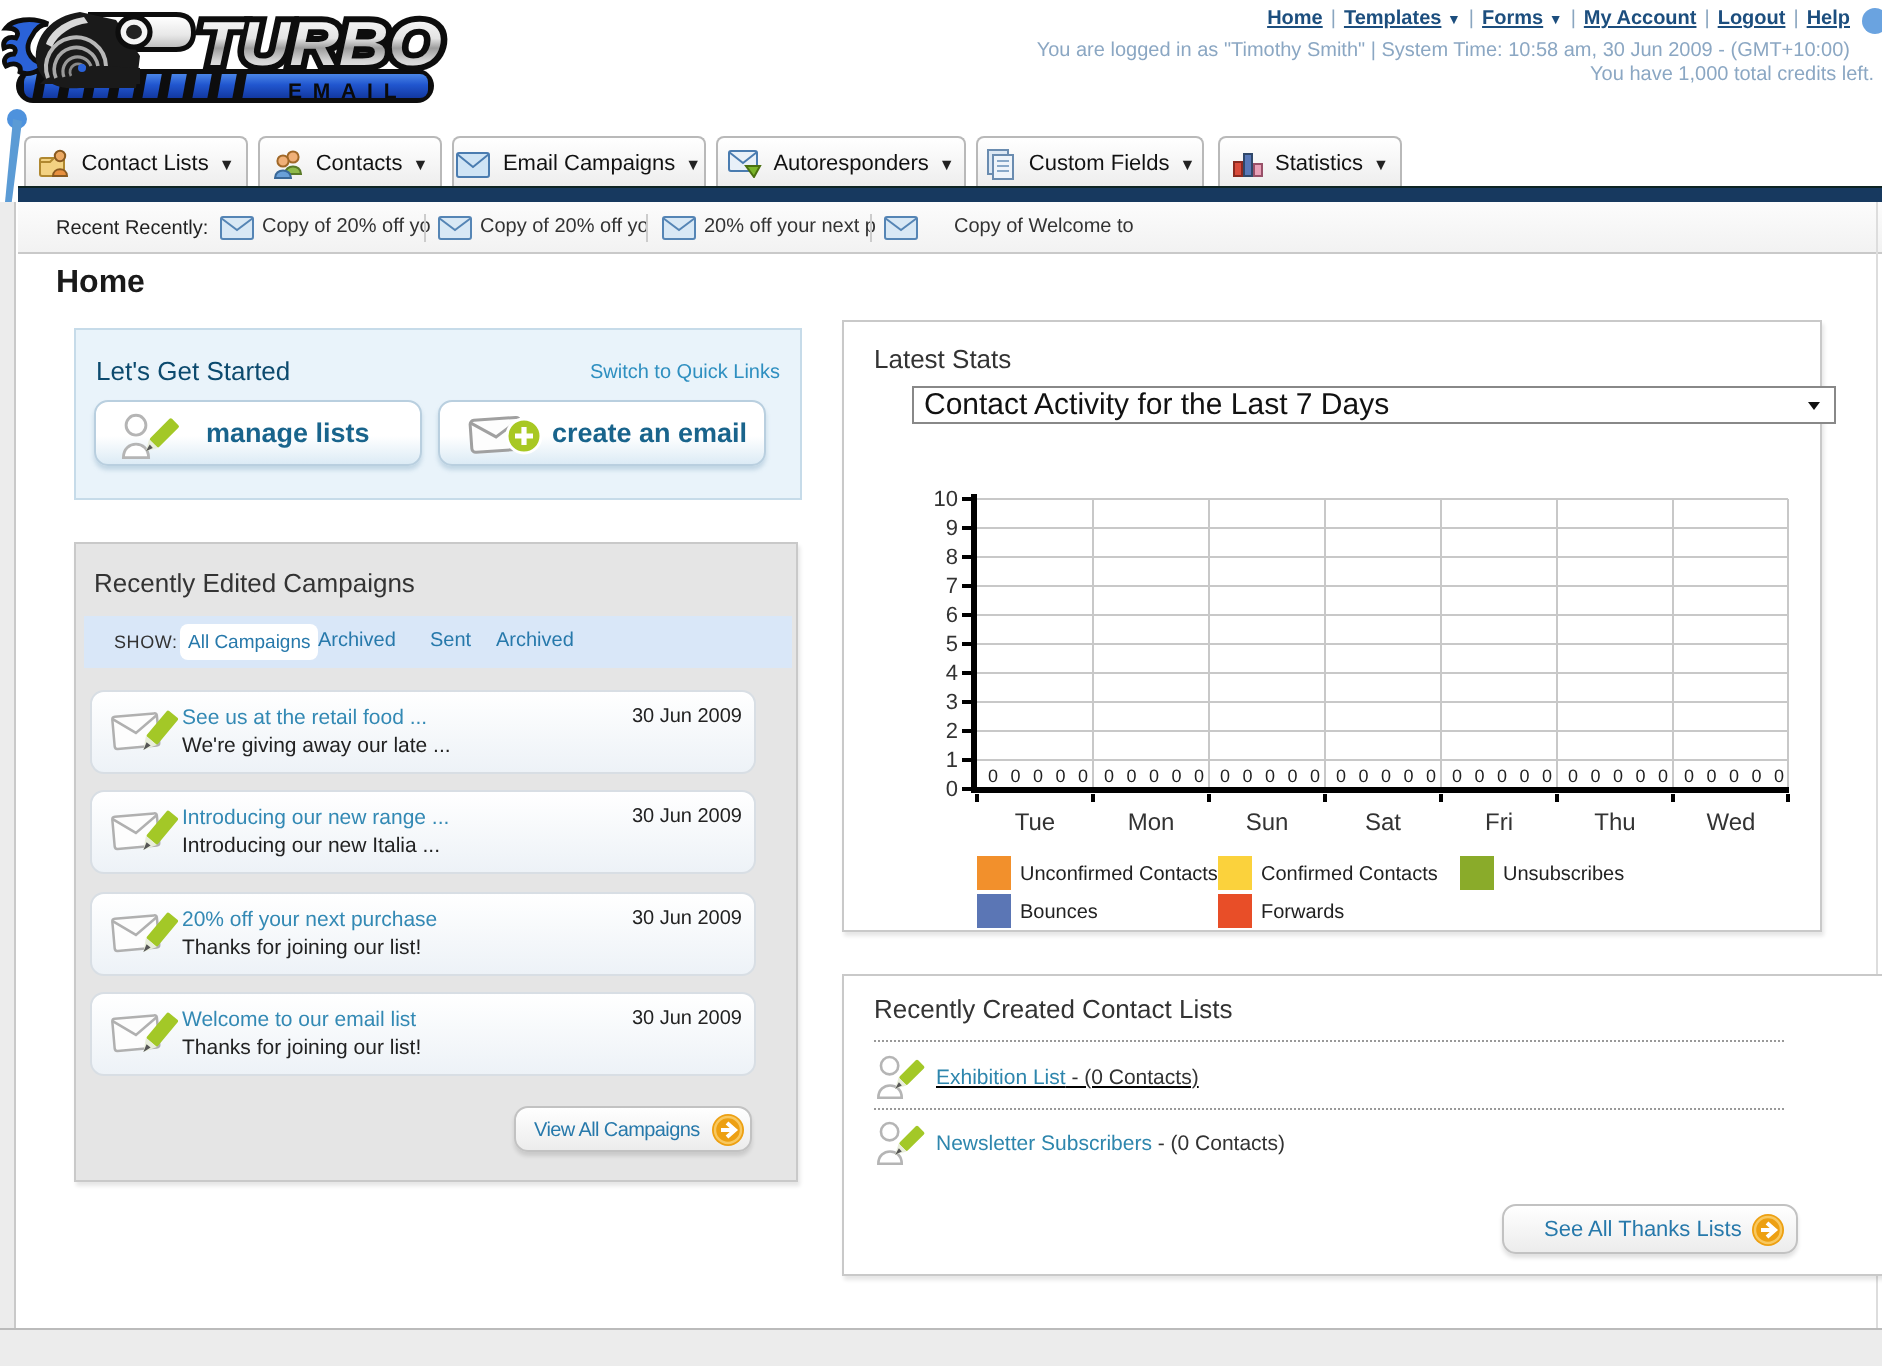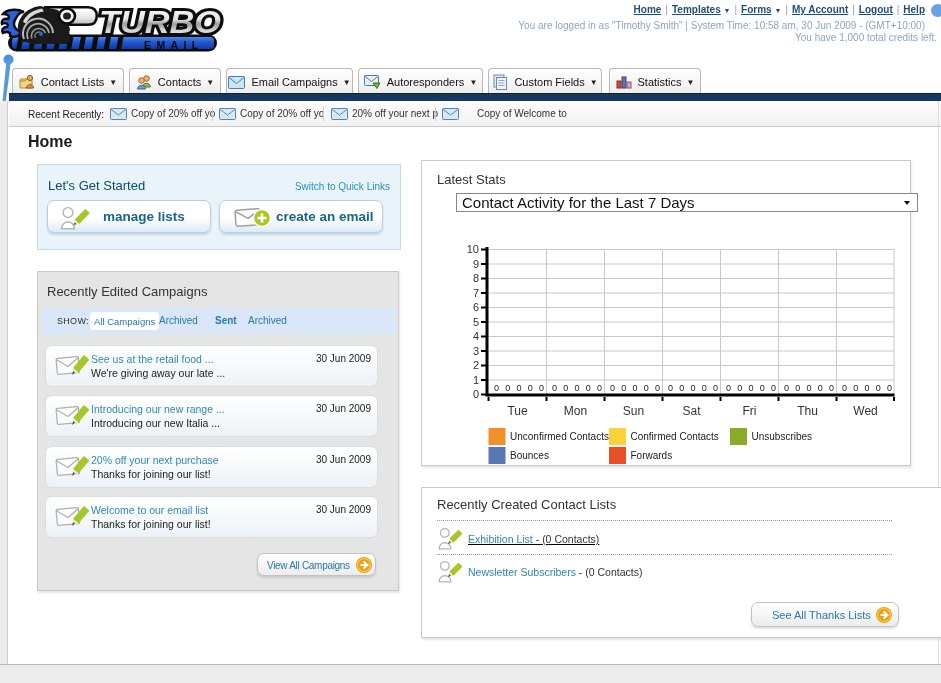--- a/index.html
+++ b/index.html
@@ -231,21 +231,21 @@
     <span style="left:56px">create an email</span>
   </div>
 </div>
 
 <div class="abs" id="rec">
   <h2>Recently Edited Campaigns</h2>
   <div id="showbar">
     <span class="lbl">SHOW:</span>
     <span class="sel">All Campaigns</span>
     <span class="sl" style="left:117px;">Archived</span>
-    <span class="sl" style="left:173px;font-weight:bold;">Sent</span>
+    <span class="sl" style="left:173px;">Sent</span>
     <span class="sl" style="left:206px;">Archived</span>
   </div>
   <div class="card" style="top:73px;">
       <svg width="34" height="27" viewBox="0 0 38 30">
         <g transform="rotate(-5 14 15)">
           <rect x="2" y="5" width="25" height="18" rx="1.5" fill="#fdfdfd" stroke="#b0b0b0" stroke-width="1.4"></rect>
           <path d="M2 6 L14.5 15 L27 6" fill="none" stroke="#b0b0b0" stroke-width="1.4"></path>
         </g>
         <g transform="rotate(40 26 15)">
           <rect x="22.5" y="1" width="8" height="19" rx="1" fill="#a3c827"></rect>

